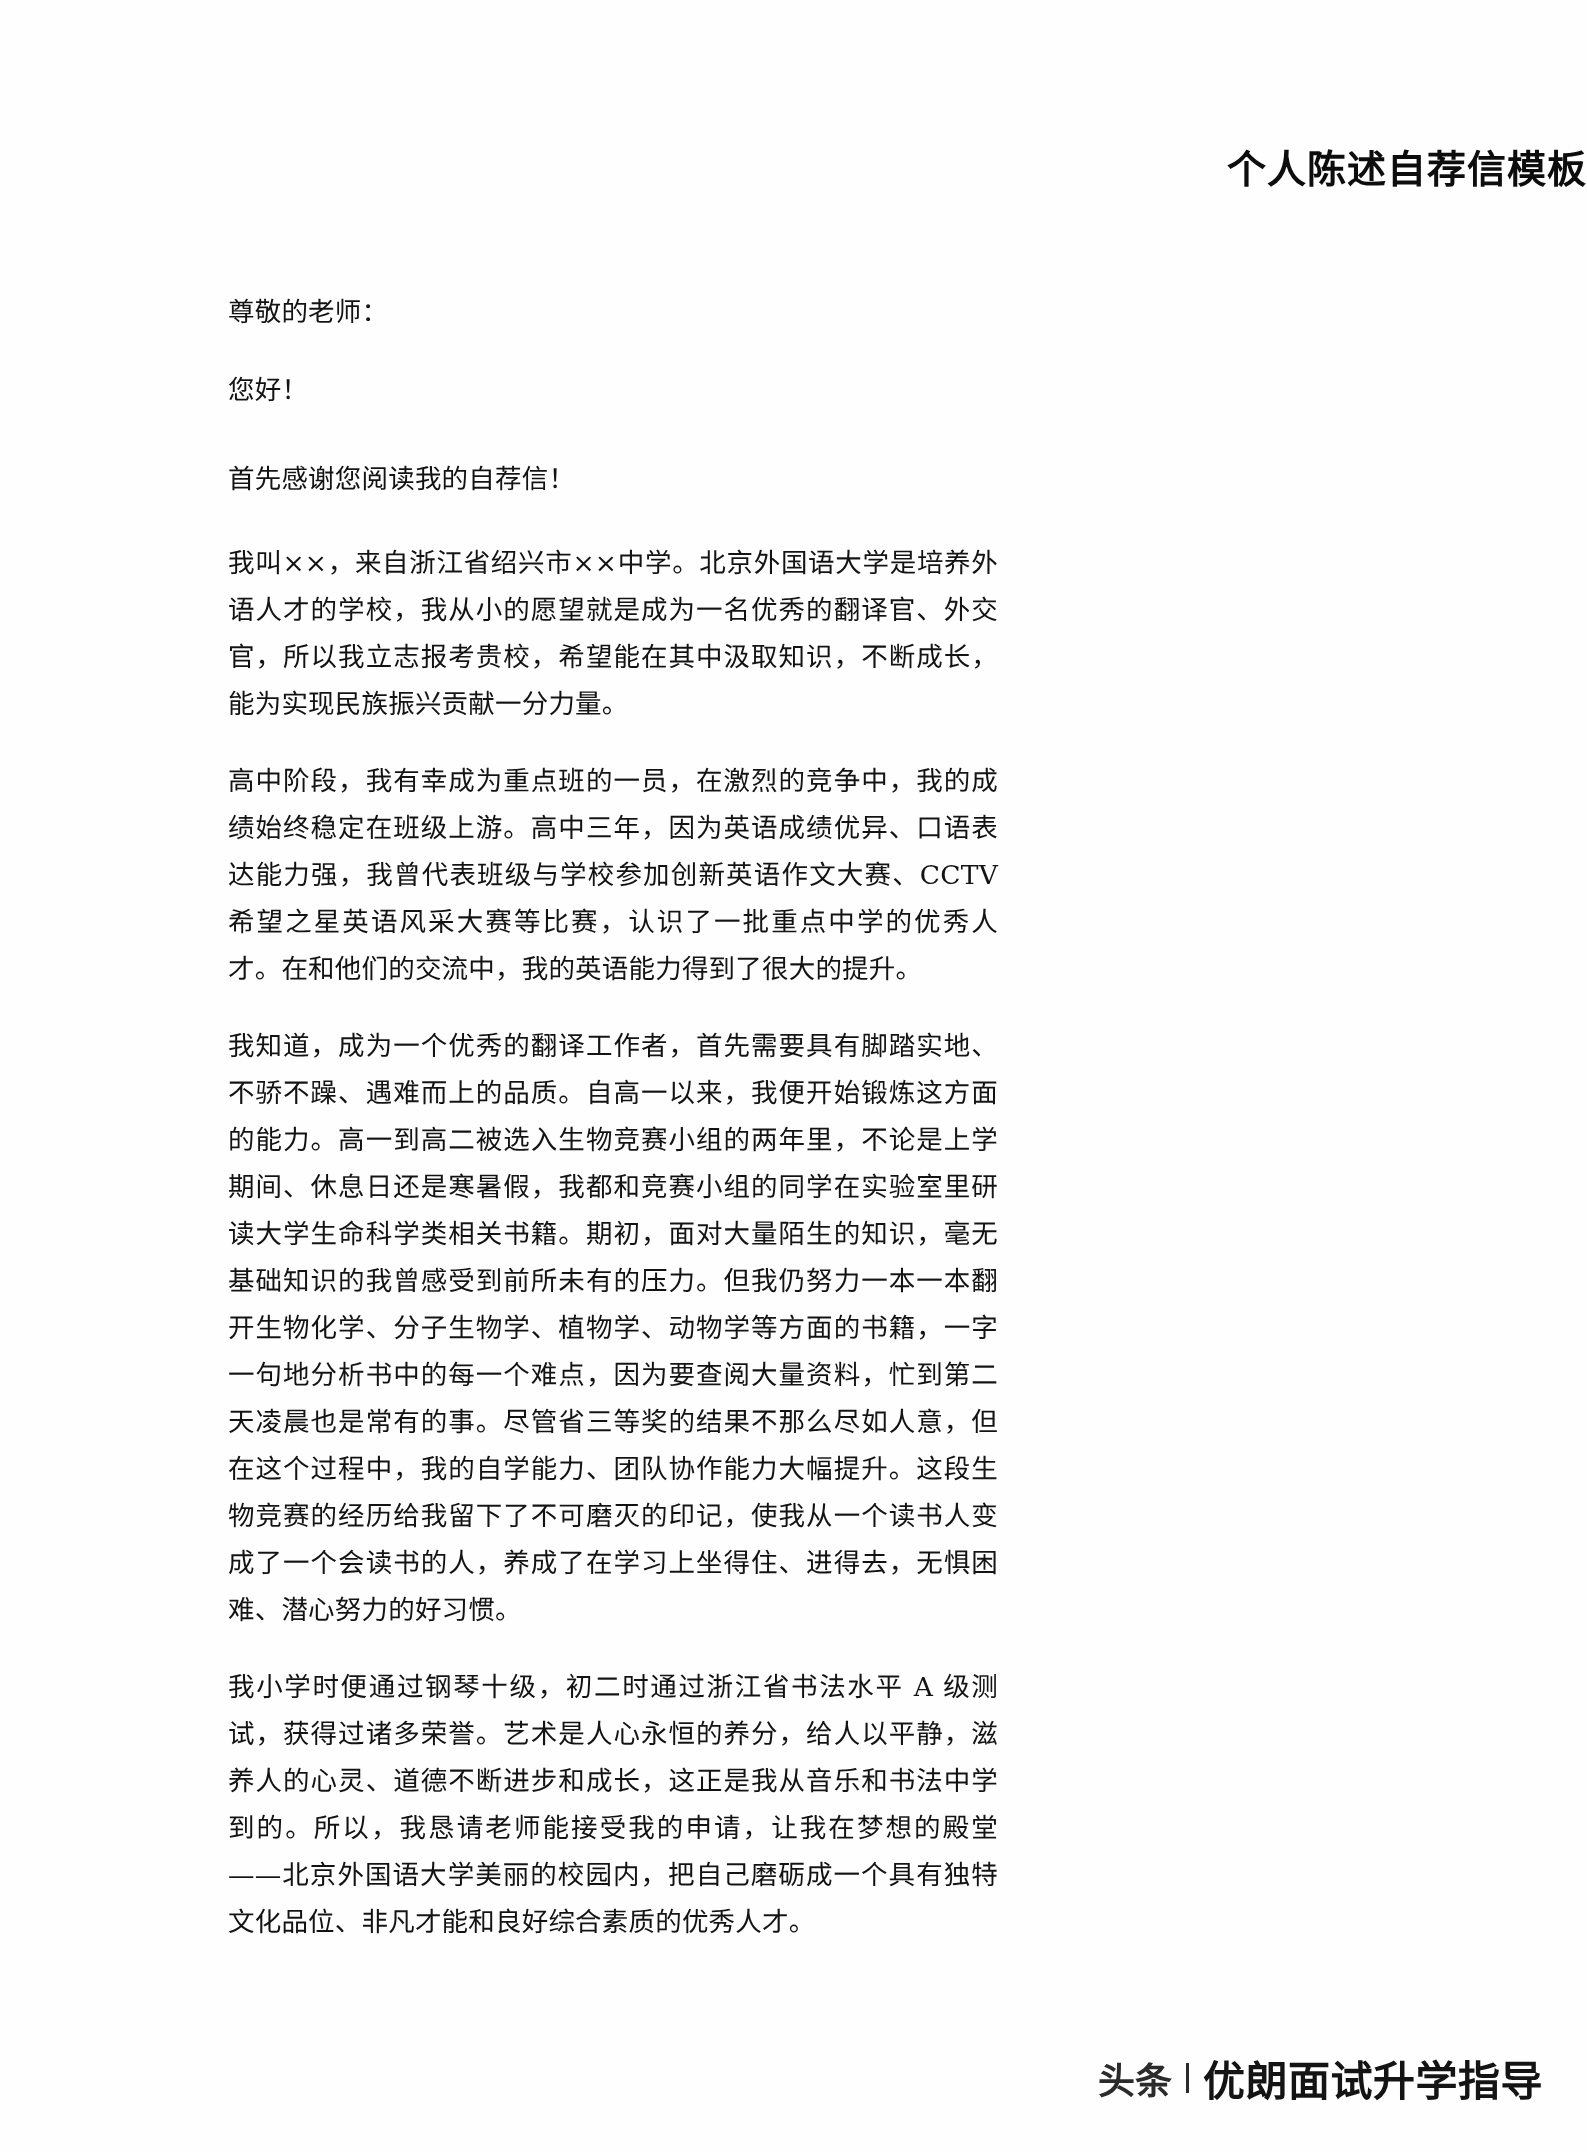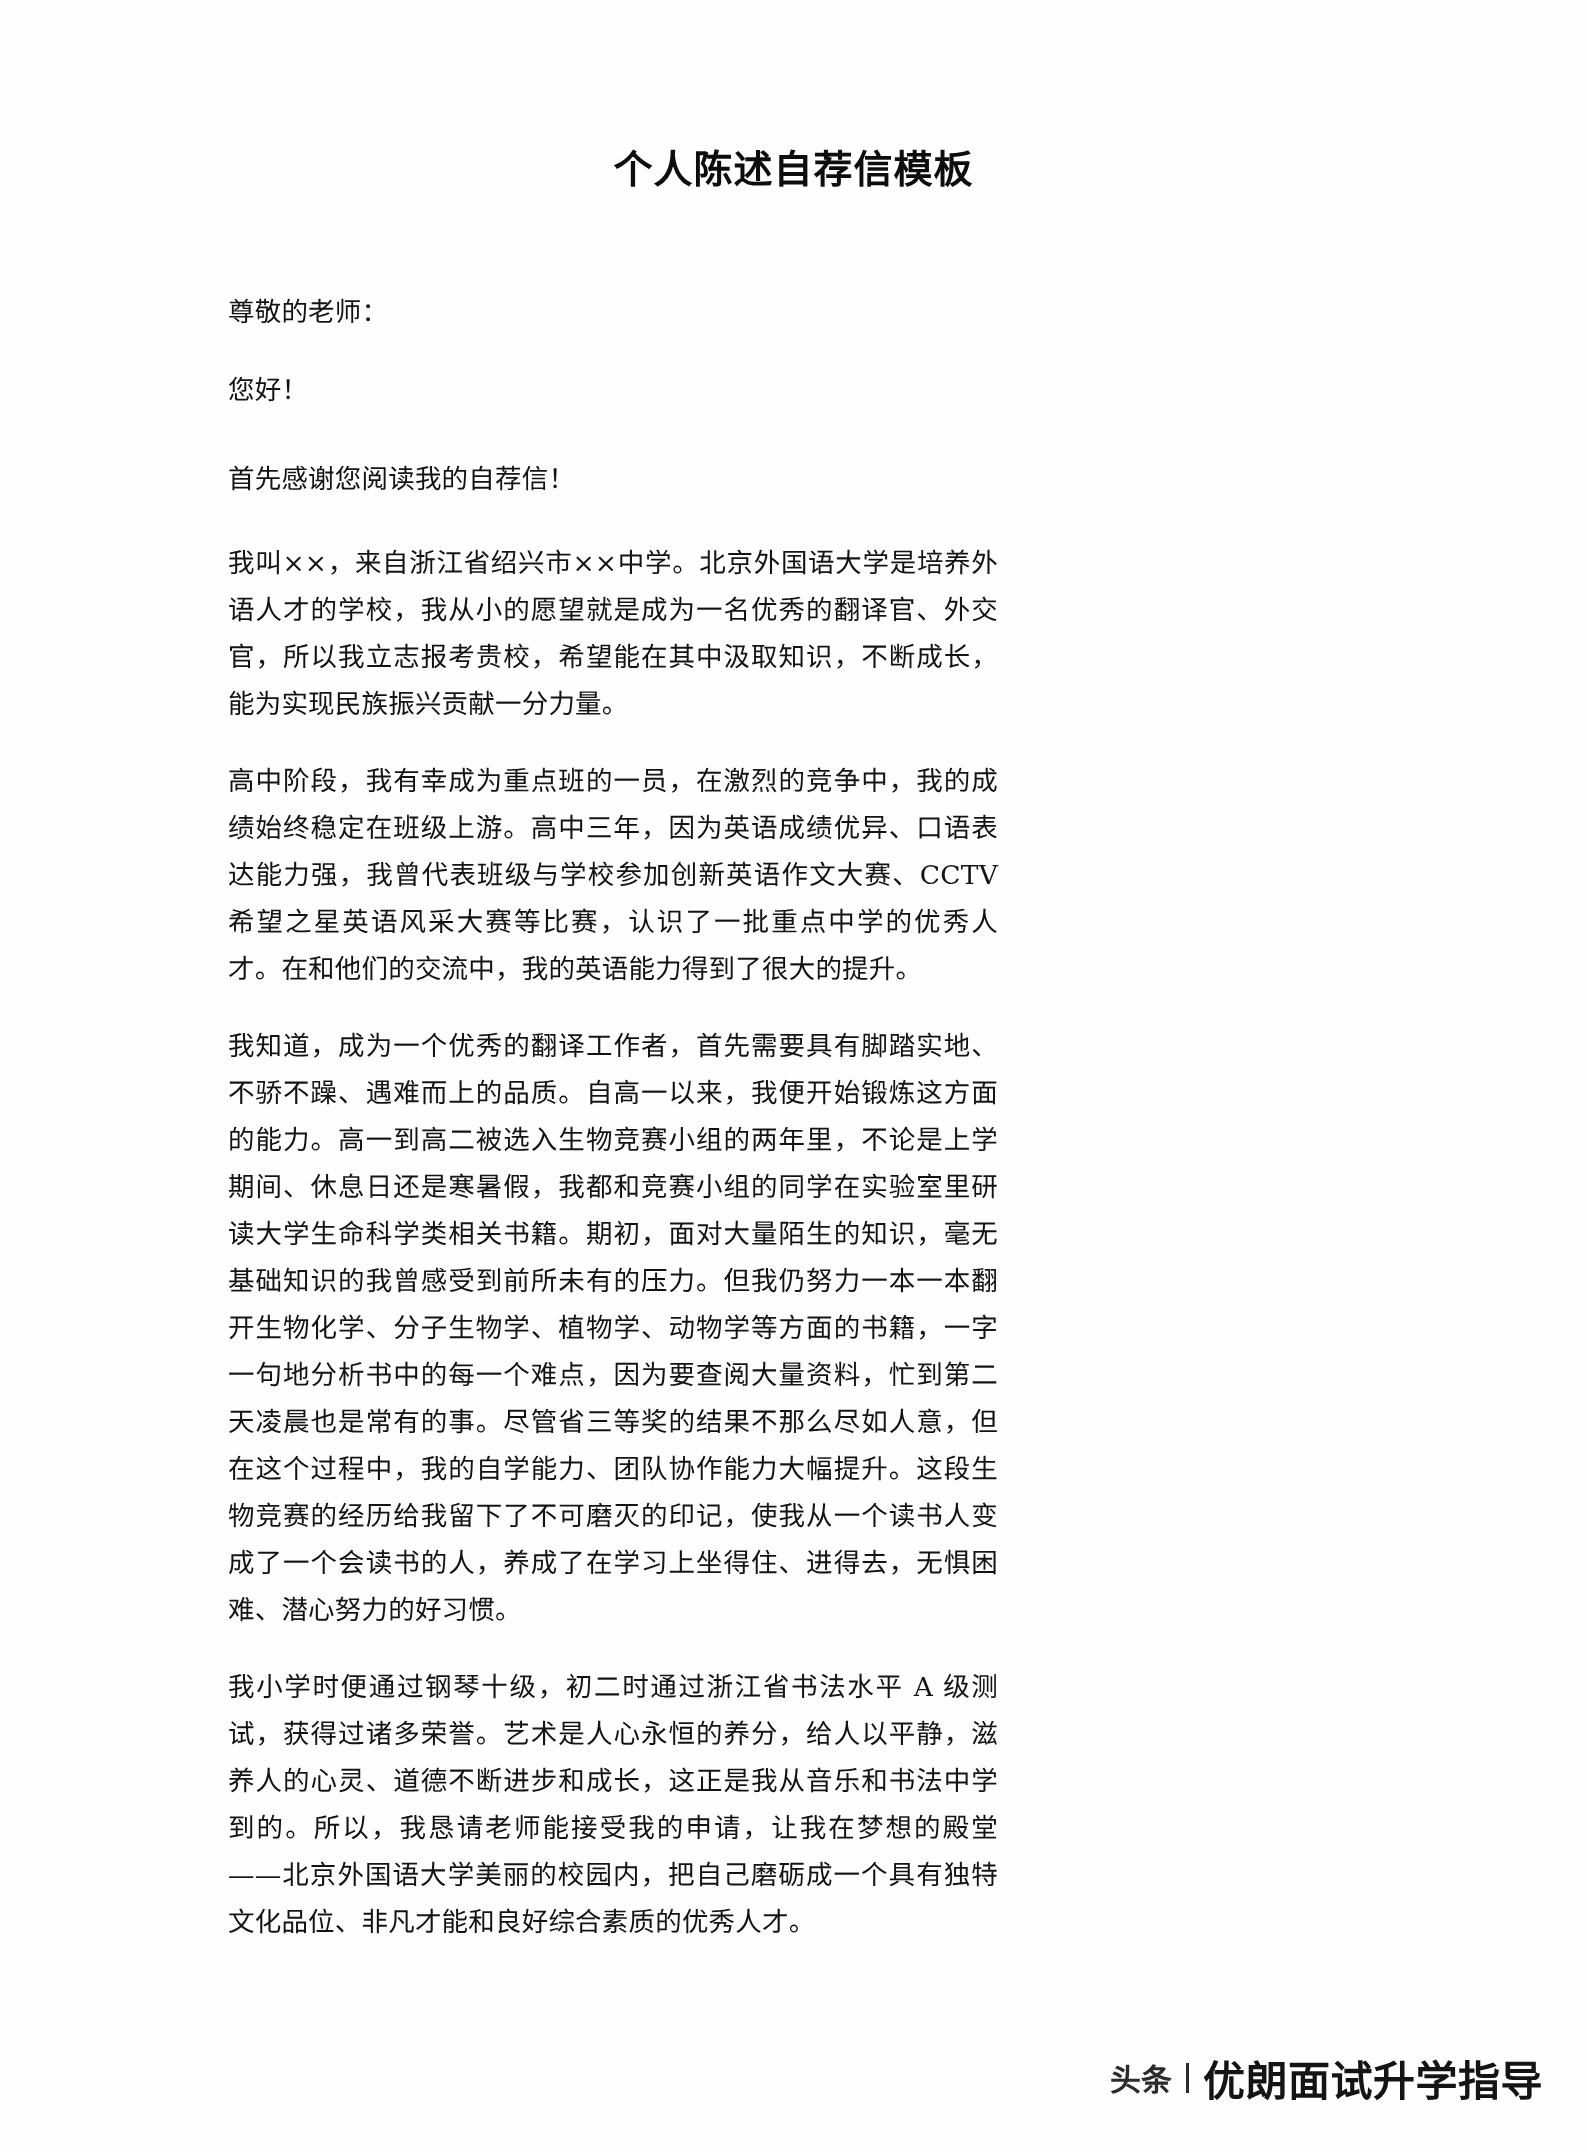--- a/index.html
+++ b/index.html
@@ -20,21 +20,21 @@
     position: absolute;
     inset: 0;
     background: #fefefe;
   }
 
   .doc-title {
     position: absolute;
     top: 138px;
     left: 0;
     width: 1587px;
-    text-align: center;
+    text-align: right;
     font-size: 39px;
     font-weight: bold;
     letter-spacing: 1px;
     color: #0d0d0d;
   }
 
   .body-block {
     position: absolute;
     top: 240px;
     left: 228px;
@@ -71,21 +71,21 @@
     position: absolute;
     bottom: 44px;
     right: 44px;
     display: flex;
     align-items: center;
     gap: 14px;
     color: #1a1a1a;
   }
   .wm-brand {
     font-family: Liberation Serif, serif;
-    font-size: 31px;
+    font-size: 37px;
     font-weight: bold;
     color: #2b2b2b;
   }
   .wm-divider {
     width: 3px;
     height: 30px;
     background: #2b2b2b;
     display: inline-block;
   }
   .wm-text {

